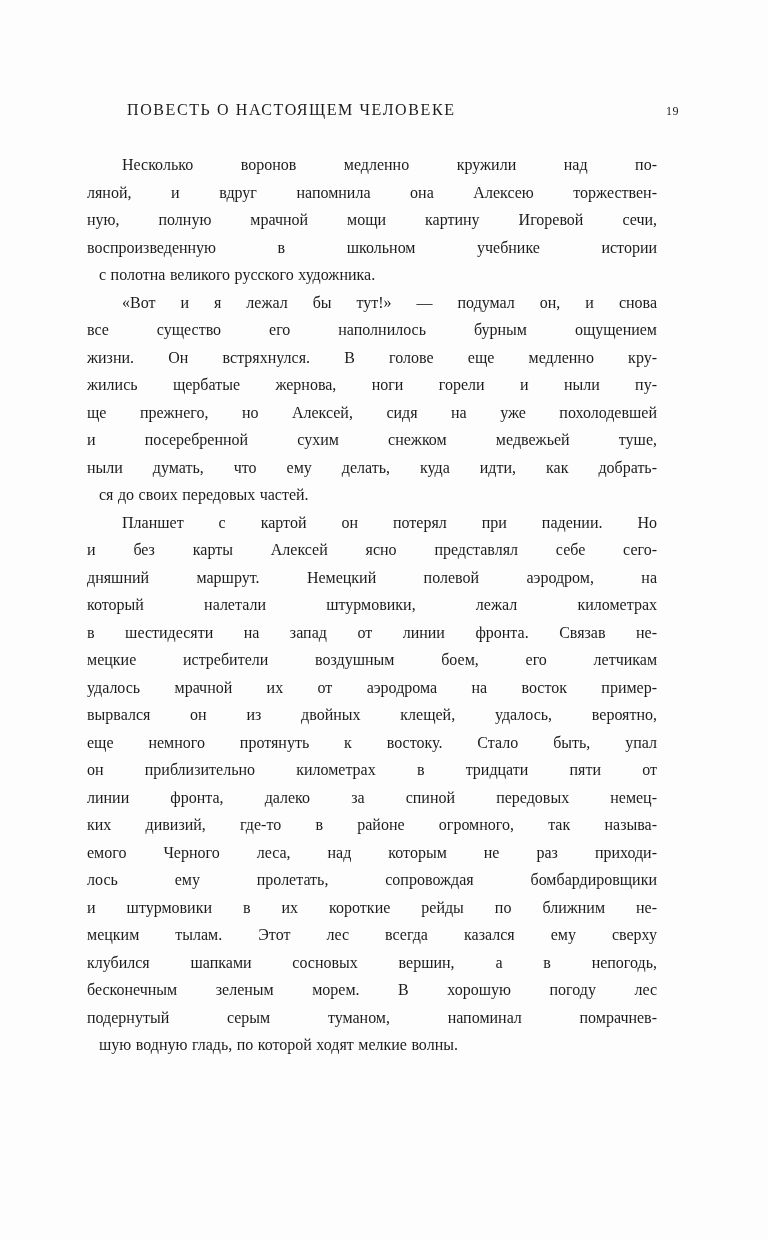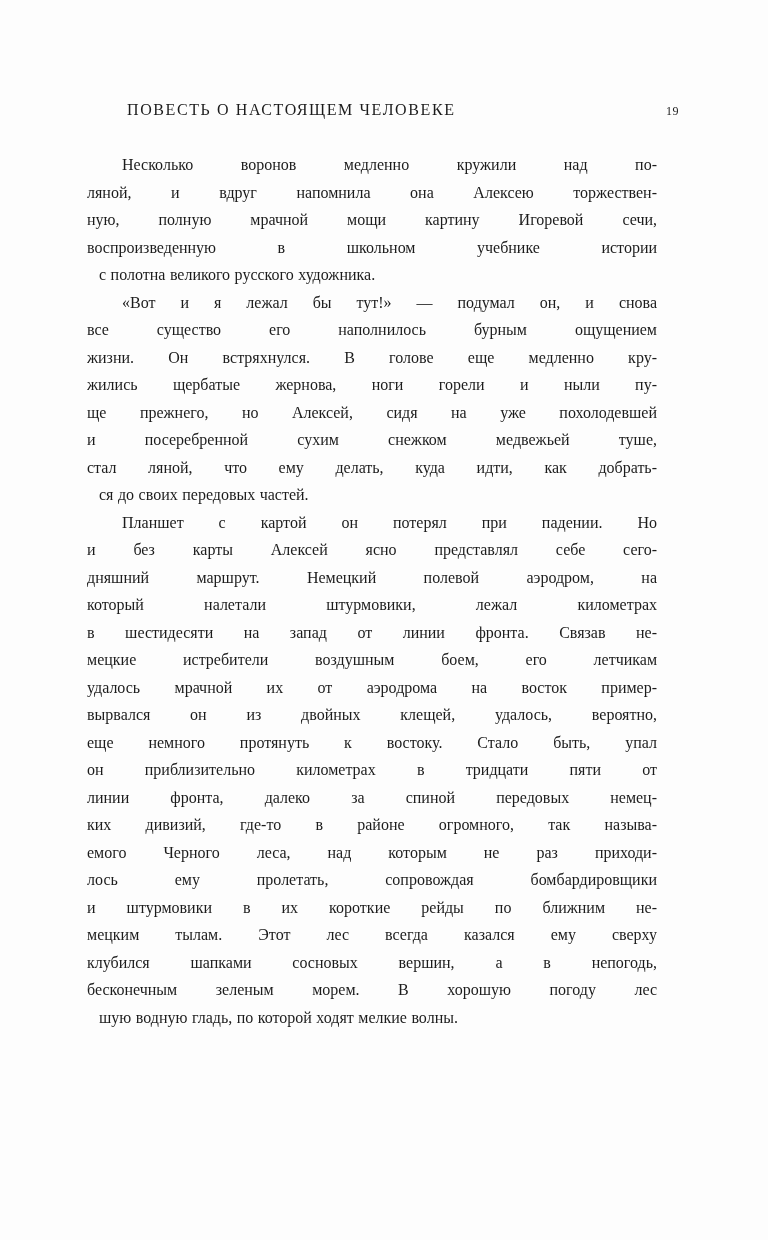--- a/index.html
+++ b/index.html
@@ -74,35 +74,36 @@
       <div class="text-line">ляной, и вдруг напомнила она Алексею торжествен-</div>
       <div class="text-line">ную, полную мрачной мощи картину Игоревой сечи,</div>
       <div class="text-line">воспроизведенную в школьном учебнике истории</div>
       <div class="text-line para-end">с полотна великого русского художника.</div>
       <div class="text-line para-start">«Вот и я лежал бы тут!» — подумал он, и снова</div>
       <div class="text-line">все существо его наполнилось бурным ощущением</div>
       <div class="text-line">жизни. Он встряхнулся. В голове еще медленно кру-</div>
       <div class="text-line">жились щербатые жернова, ноги горели и ныли пу-</div>
       <div class="text-line">ще прежнего, но Алексей, сидя на уже похолодевшей</div>
       <div class="text-line">и посеребренной сухим снежком медвежьей туше,</div>
-      <div class="text-line">стал ляной, что ему делать, куда идти, как добрать-</div>
+      <div class="text-line">ныли думать, что ему делать, куда идти, как добрать-</div>
       <div class="text-line para-end">ся до своих передовых частей.</div>
       <div class="text-line para-start">Планшет с картой он потерял при падении. Но</div>
       <div class="text-line">и без карты Алексей ясно представлял себе сего-</div>
       <div class="text-line">дняшний маршрут. Немецкий полевой аэродром, на</div>
       <div class="text-line">который налетали штурмовики, лежал километрах</div>
       <div class="text-line">в шестидесяти на запад от линии фронта. Связав не-</div>
       <div class="text-line">мецкие истребители воздушным боем, его летчикам</div>
       <div class="text-line">удалось мрачной их от аэродрома на восток пример-</div>
       <div class="text-line">вырвался он из двойных клещей, удалось, вероятно,</div>
       <div class="text-line">еще немного протянуть к востоку. Стало быть, упал</div>
       <div class="text-line">он приблизительно километрах в тридцати пяти от</div>
       <div class="text-line">линии фронта, далеко за спиной передовых немец-</div>
       <div class="text-line">ких дивизий, где-то в районе огромного, так называ-</div>
       <div class="text-line">емого Черного леса, над которым не раз приходи-</div>
       <div class="text-line">лось ему пролетать, сопровождая бомбардировщики</div>
       <div class="text-line">и штурмовики в их короткие рейды по ближним не-</div>
       <div class="text-line">мецким тылам. Этот лес всегда казался ему сверху</div>
       <div class="text-line">клубился шапками сосновых вершин, а в непогодь,</div>
       <div class="text-line">бесконечным зеленым морем. В хорошую погоду лес</div>
+      <div class="text-line">подернутый серым туманом, напоминал помрачнев-</div>
       <div class="text-line para-end">шую водную гладь, по которой ходят мелкие волны.</div>
     </div>
 </div>
 
 </body></html>

